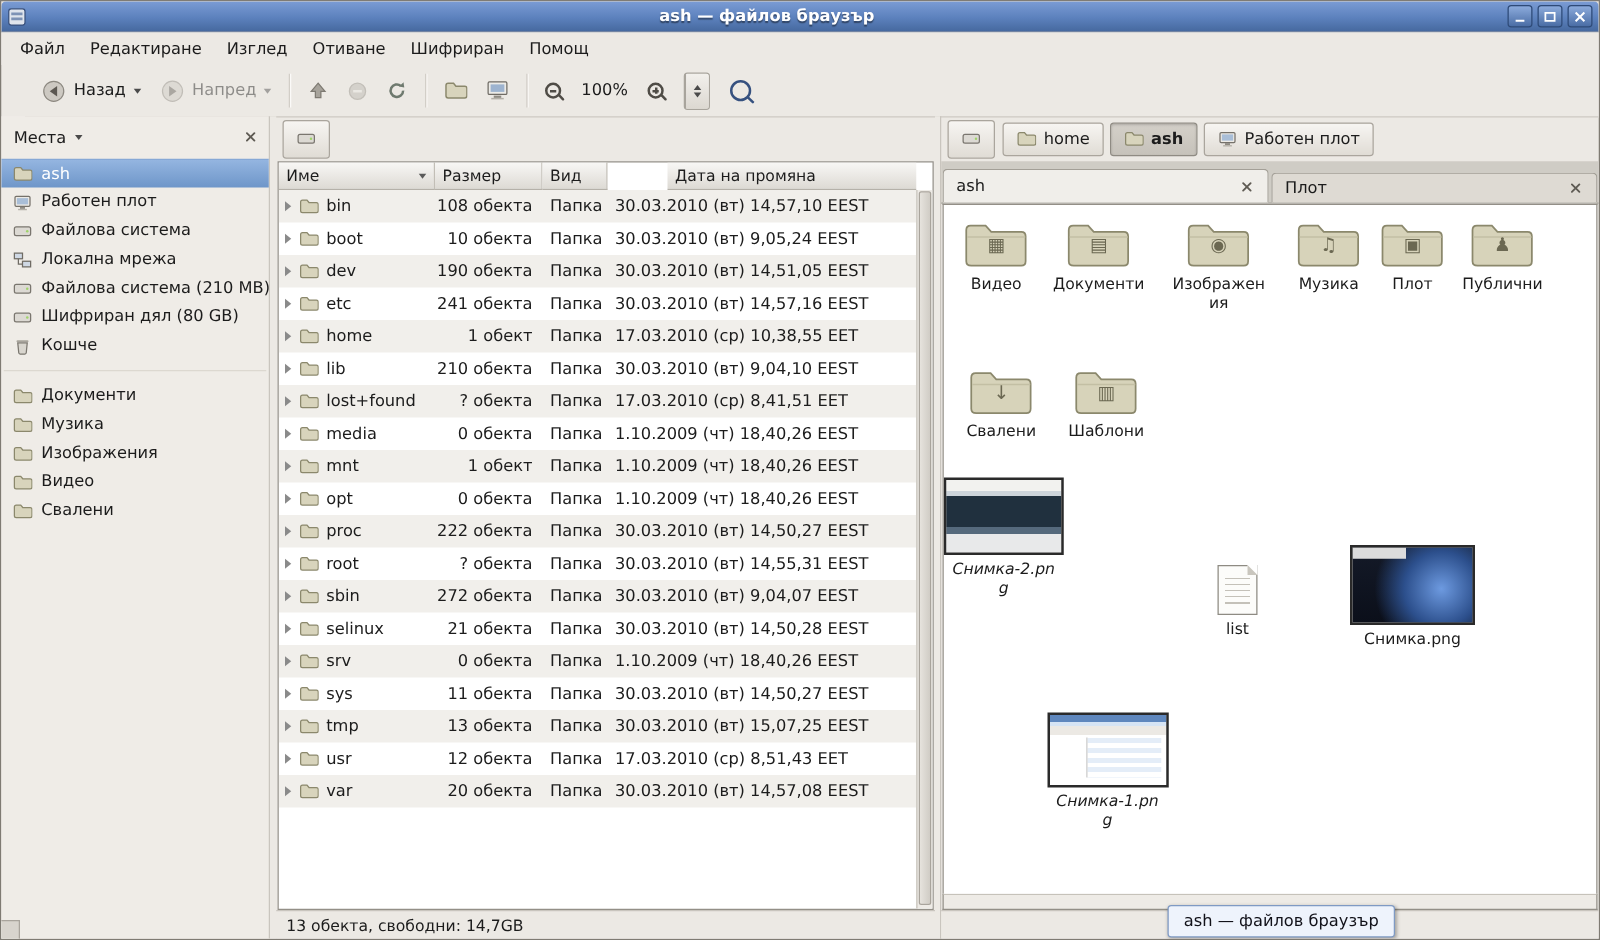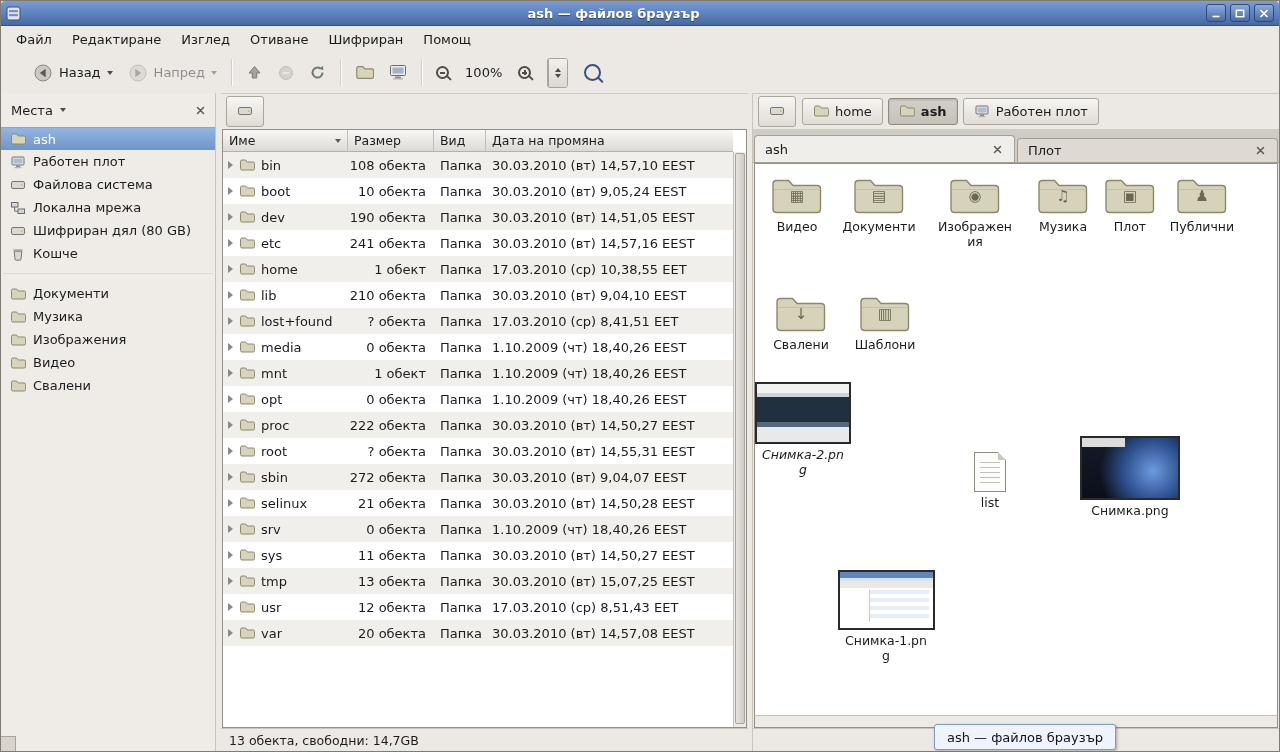--- a/index.html
+++ b/index.html
@@ -60,21 +60,21 @@
   .icon-btn{width:36px;height:29px;border:1px solid #aaa59d;border-radius:3px;
     background:linear-gradient(#f7f5f2,#e0dcd5);display:flex;align-items:center;justify-content:center;}
   .listview{flex:1;margin:0 1px;background:#fff;border:1px solid #938f87;position:relative;
     display:flex;flex-direction:column;overflow:hidden;}
   .lheader{display:flex;height:22px;margin-right:13px;}
   .hcell{display:flex;align-items:center;gap:4px;padding:0 6px;font-size:12.5px;box-sizing:border-box;
     background:linear-gradient(#f8f7f5,#dddad4);border-right:1px solid #c2beb6;border-bottom:1px solid #b5b1a9;text-align:right;}
   .hcell.w-name{width:125px;justify-content:space-between;}
   .hcell.w-size{width:86px;}
   .hcell.w-type{width:52px;}
-  .hcell.w-date{flex:1;border-right:none;}
+  .hcell.w-date{flex:1;border-right:none;margin-left:48px;}
   .arr-down.sort{border-top-color:#5a5a5a;}
   .rows{flex:1;margin-right:13px;overflow:hidden;}
   .trow{display:flex;height:26px;align-items:center;}
   .trow:nth-child(odd){background:#f1efeb;}
   .c-name{width:125px;display:flex;align-items:center;gap:6px;padding-left:5px;box-sizing:border-box;overflow:hidden;}
   .expander{width:0;height:0;border-top:4px solid transparent;border-bottom:4px solid transparent;border-left:5px solid #8a8a8a;flex:none;}
   .c-size{width:86px;text-align:right;padding-right:8px;box-sizing:border-box;}
   .c-type{width:52px;padding-left:6px;box-sizing:border-box;}
   .c-date{flex:1;padding-left:6px;white-space:nowrap;}
   .vscroll{position:absolute;top:22px;right:0;bottom:0;width:13px;background:#eeebe6;border-left:1px solid #c6c2ba;box-sizing:border-box;}
@@ -298,20 +298,29 @@
           </span>
           <span class="slabel">Локална мрежа</span>
         </div>
         <div class="side-item">
           <span class="sicon">
             <svg width="16" height="16" viewBox="0 0 16 16">
               <rect x="1.5" y="4.5" width="13" height="7" rx="1.5" fill="#dcd9d3" stroke="#7a766f"></rect>
               <circle cx="11.8" cy="8" r="1" fill="#9fd36a"></circle>
             </svg>
           </span>
+          <span class="slabel">Файлова система (210 MB)</span>
+        </div>
+        <div class="side-item">
+          <span class="sicon">
+            <svg width="16" height="16" viewBox="0 0 16 16">
+              <rect x="1.5" y="4.5" width="13" height="7" rx="1.5" fill="#dcd9d3" stroke="#7a766f"></rect>
+              <circle cx="11.8" cy="8" r="1" fill="#9fd36a"></circle>
+            </svg>
+          </span>
           <span class="slabel">Шифриран дял (80 GB)</span>
         </div>
         <div class="side-item">
           <span class="sicon">
             <svg width="16" height="16" viewBox="0 0 16 16">
               <path d="M4.2 5.2h7.6l-.8 8q-.1 1-1.1 1H6.1q-1 0-1.1-1z" fill="#d9d6cf" stroke="#7a766f"></path>
               <rect x="3.2" y="3.2" width="9.6" height="1.6" rx=".8" fill="#a8a49c"></rect>
             </svg>
           </span>
           <span class="slabel">Кошче</span>
@@ -784,21 +793,21 @@
           <div class="ilabel">Снимка-2.png</div>
         </div>
         <div class="ivitem" style="left: 333px; top: 272px;">
           <div class="thumb store"></div>
           <div class="ilabel">Снимка.png</div>
         </div>
         <div class="ivitem" style="left: 193px; top: 286px;">
           <div class="paper"></div>
           <div class="ilabel">list</div>
         </div>
-        <div class="ivitem" style="left: 89px; top: 406px;">
+        <div class="ivitem" style="left: 89px; top: 406px; font-style: italic;">
           <div class="thumb window"></div>
           <div class="ilabel">Снимка-1.png</div>
         </div>
       </div>
     <div class="hscroll"></div>
     <div class="statusbar"></div>
   </div>
 </div>
 
 <div class="tooltip">ash — файлов браузър</div>

